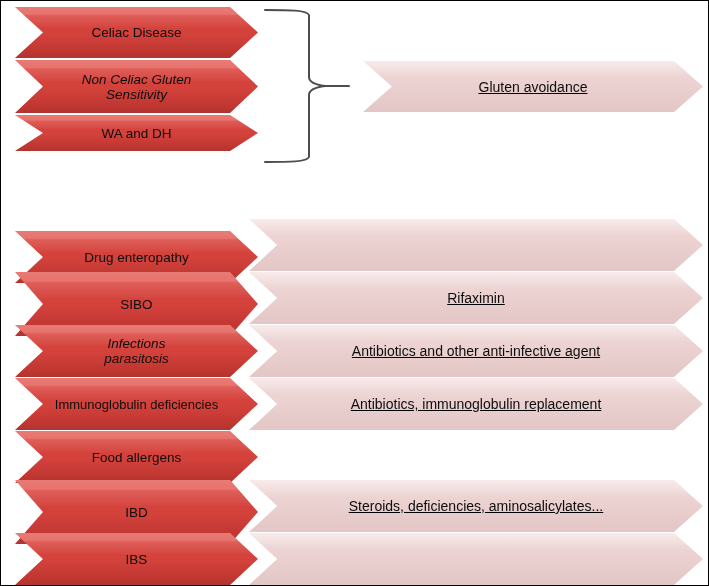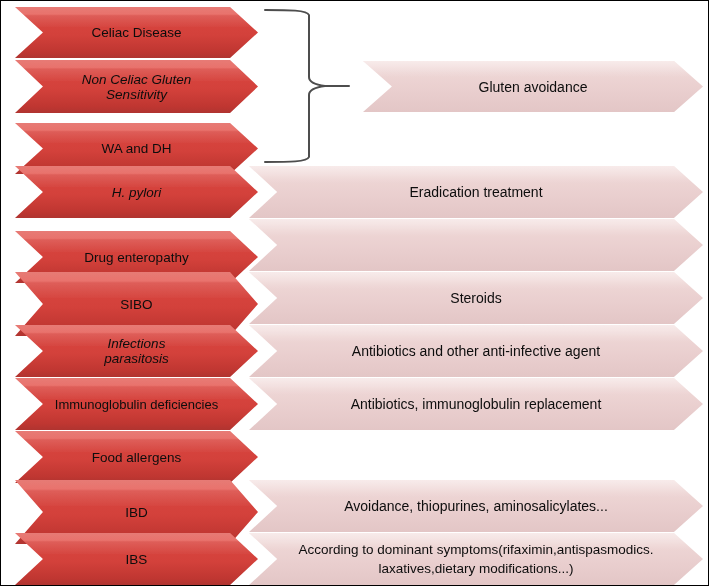--- a/index.html
+++ b/index.html
@@ -78,20 +78,21 @@
   .treat {
     position: absolute;
     background: linear-gradient(to bottom,
                 #f3dedd 0%,
                 #eed6d5 22%,
                 #e9cece 60%,
                 #e3c6c6 100%);
     display: flex;
     align-items: center;
     justify-content: center;
+    text-decoration: underline;
   }
   .treat .gloss {
     position: absolute;
     left: 0; right: 0; top: 0;
     height: 32%;
     background: linear-gradient(to bottom, rgba(255,255,255,0.40), rgba(255,255,255,0.0));
     pointer-events: none;
   }
   .treat-label {
     position: relative;
@@ -161,40 +162,28 @@
       </div>
     </div>
   </div>
 
   <div class="treat gluten">
     <div class="gloss"></div>
     <div class="treat-label">Gluten avoidance</div>
   </div>
 
   <div class="row" style="top:114px;height:51px">
-    <div class="cond" style="top:8px;height:51px">
+    <div class="cond" style="top:0;height:36px">
       <div class="cond-inner">
         <div class="gloss"></div>
         <div class="cond-label">WA and DH</div>
       </div>
     </div>
   </div>
 
-  <div class="row" style="top:165px;height:52px">
-    <div class="cond" style="top:0;height:52px">
-      <div class="cond-inner">
-        <div class="gloss"></div>
-        <div class="cond-label italic">H. pylori</div>
-      </div>
-    </div>
-    <div class="treat full" style="top:0;height:52px">
-      <div class="gloss"></div>
-      <div class="treat-label">Eradication treatment</div>
-    </div>
-  </div>
 
   <div class="row" style="top:218px;height:52px">
     <div class="cond" style="top:12px;height:52px">
       <div class="cond-inner">
         <div class="gloss"></div>
         <div class="cond-label">Drug enteropathy</div>
       </div>
     </div>
     <div class="treat full" style="top:0;height:52px">
       <div class="gloss"></div>
@@ -203,21 +192,21 @@
 
   <div class="row" style="top:271px;height:52px">
     <div class="cond" style="top:0;height:64px">
       <div class="cond-inner">
         <div class="gloss"></div>
         <div class="cond-label">SIBO</div>
       </div>
     </div>
     <div class="treat full" style="top:0;height:52px">
       <div class="gloss"></div>
-      <div class="treat-label">Steroids</div>
+      <div class="treat-label">Rifaximin</div>
     </div>
   </div>
 
   <div class="row" style="top:377px;height:52px">
     <div class="cond" style="top:0;height:52px">
       <div class="cond-inner">
         <div class="gloss"></div>
         <div class="cond-label" style="font-size:13px">Immunoglobulin deficiencies</div>
       </div>
     </div>
@@ -252,31 +241,29 @@
 
   <div class="row" style="top:479px;height:52px">
     <div class="cond" style="top:0;height:64px">
       <div class="cond-inner">
         <div class="gloss"></div>
         <div class="cond-label">IBD</div>
       </div>
     </div>
     <div class="treat full" style="top:0;height:52px">
       <div class="gloss"></div>
-      <div class="treat-label">Avoidance, thiopurines, aminosalicylates...</div>
+      <div class="treat-label">Steroids, deficiencies, aminosalicylates...</div>
     </div>
   </div>
 
   <div class="row" style="top:532px;height:67px">
     <div class="cond" style="top:0;height:52px">
       <div class="cond-inner">
         <div class="gloss"></div>
         <div class="cond-label">IBS</div>
       </div>
     </div>
     <div class="treat full" style="top:0;height:52px">
       <div class="gloss"></div>
-      <div class="treat-label ibs-text" style="white-space:pre-line">According to dominant symptoms(rifaximin,antispasmodics.
-laxatives,dietary modifications...)</div>
     </div>
   </div>
 
 </div>
 
 </body></html>

